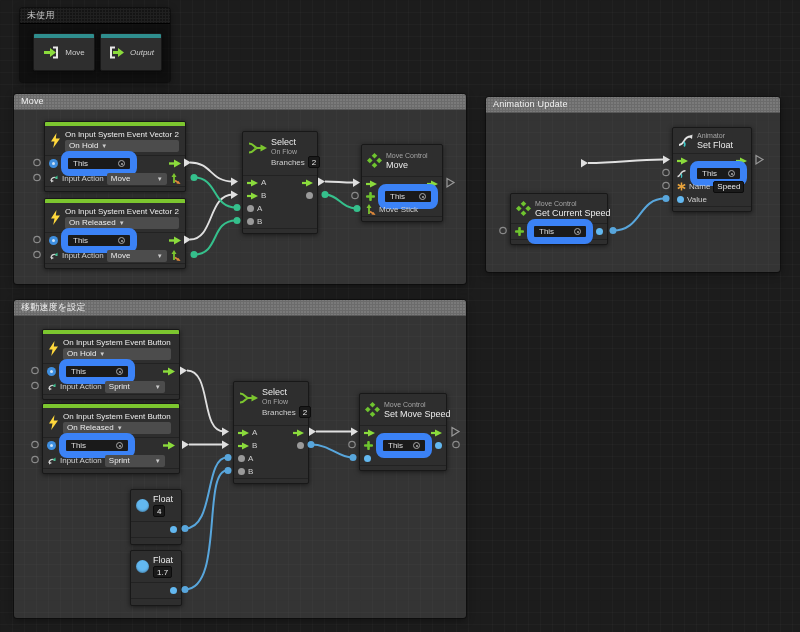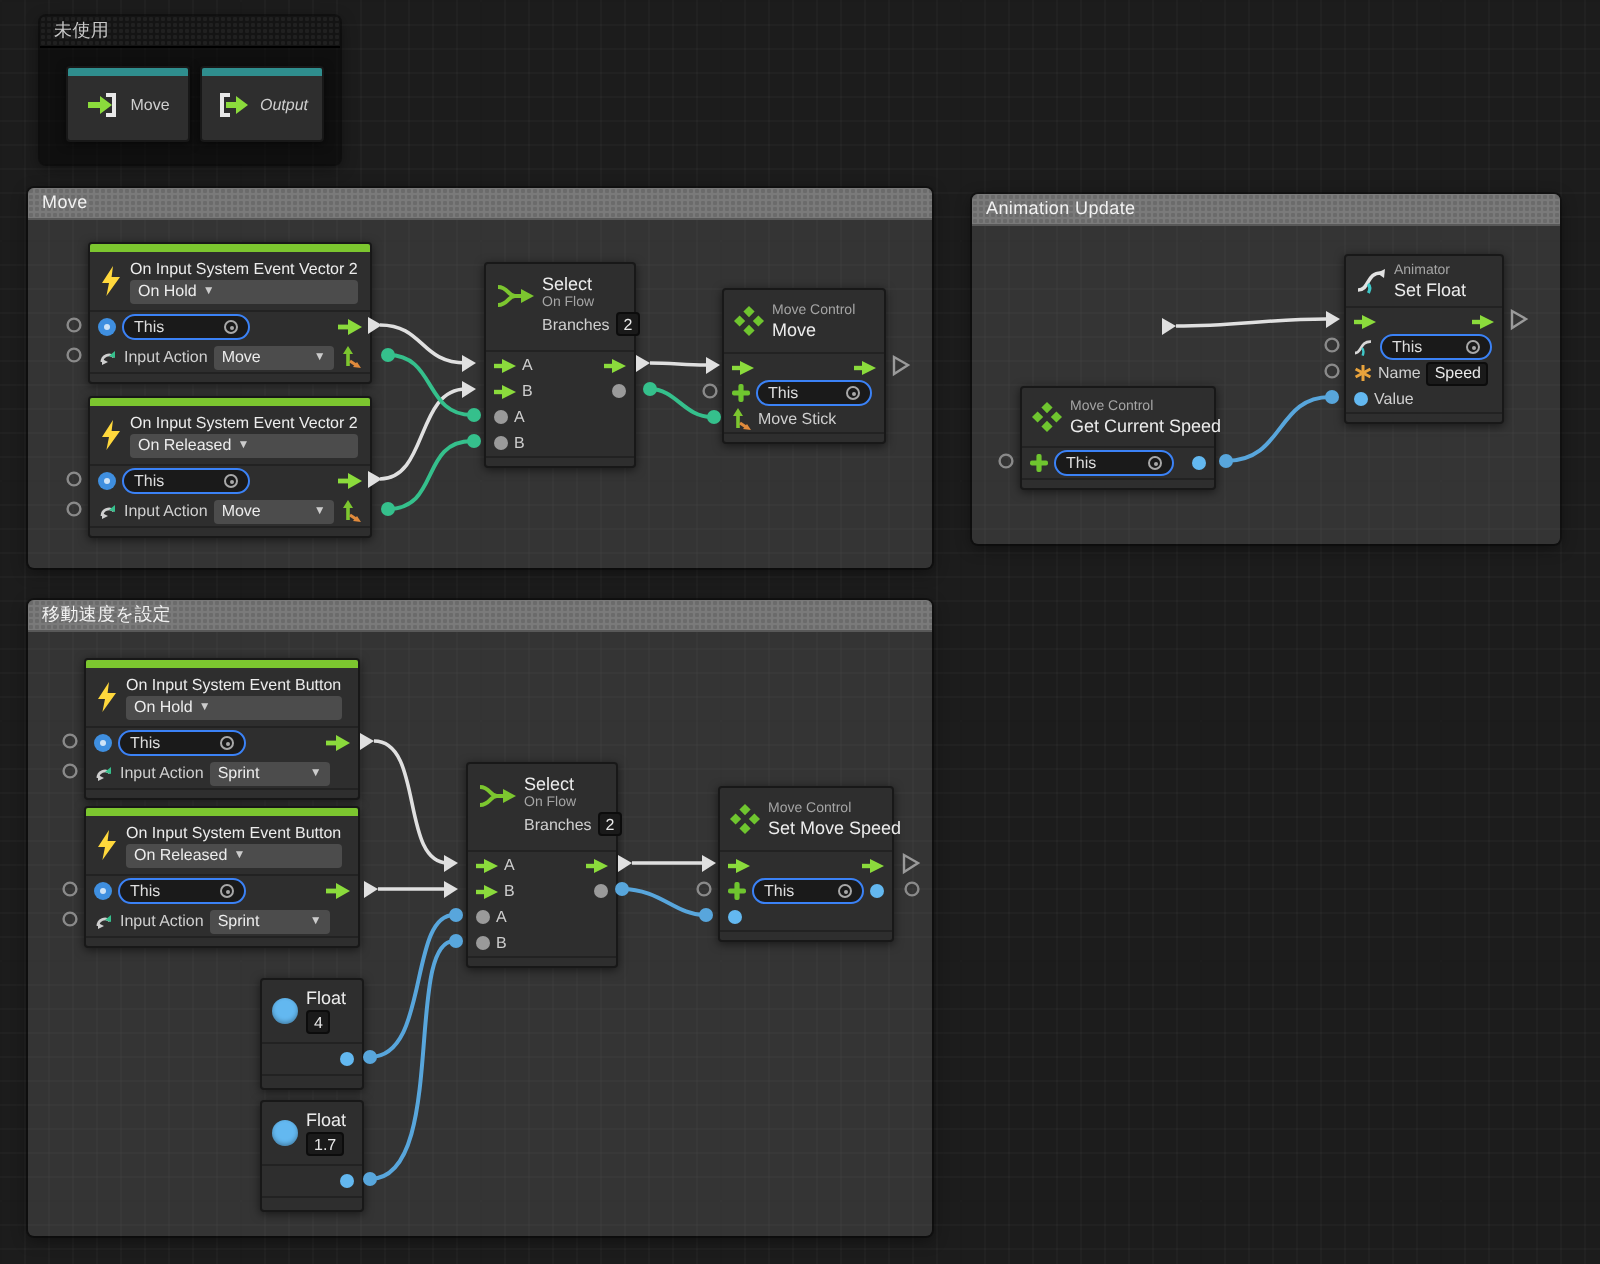--- a/index.html
+++ b/index.html
@@ -40,21 +40,21 @@
   .row.h13{height:13px;}
   .nfoot{border-top:1px solid #222;}
   .mla{margin-left:auto;}
   .lbl{color:#cfcfcf;white-space:nowrap;}
 
   .chip{display:inline-flex;align-items:center;gap:3px;background:#4c4c4c;border-radius:2px;
     padding:1px 4px;font-size:8px;color:#ececec;line-height:10px;}
   .caret{font-size:6px;color:#cccccc;}
   .dd{display:inline-flex;align-items:center;justify-content:space-between;background:#4c4c4c;
     border-radius:2px;padding:1px 4px;font-size:8px;color:#ececec;width:52px;line-height:10px;}
-  .pill{display:inline-flex;align-items:center;gap:3px;background:#1a1a1a;border:1px solid #3b82f6;
+  .pill{display:inline-flex;align-items:center;gap:3px;background:#1a1a1a;border:7px solid #3b82f6;
     border-radius:8px;height:11px;padding:0 5px;color:#dedede;width:52px;}
   .target{position:relative;width:7px;height:7px;border:1px solid #a8a8a8;border-radius:50%;
     box-sizing:border-box;margin-left:auto;flex:none;}
   .target::after{content:"";position:absolute;left:1.5px;top:1.5px;width:2px;height:2px;border-radius:50%;background:#a8a8a8;}
   .valbox{display:inline-flex;align-items:center;justify-content:center;background:#1a1a1a;
     border:1px solid #0c0c0c;border-radius:2px;padding:0 3px;height:10px;color:#e8e8e8;font-size:8px;}
 
   .icon{display:inline-flex;flex:none;align-items:center;justify-content:center;}
   .dot{width:7px;height:7px;border-radius:50%;flex:none;}
   .dot.gray{background:#9a9a9a;}

